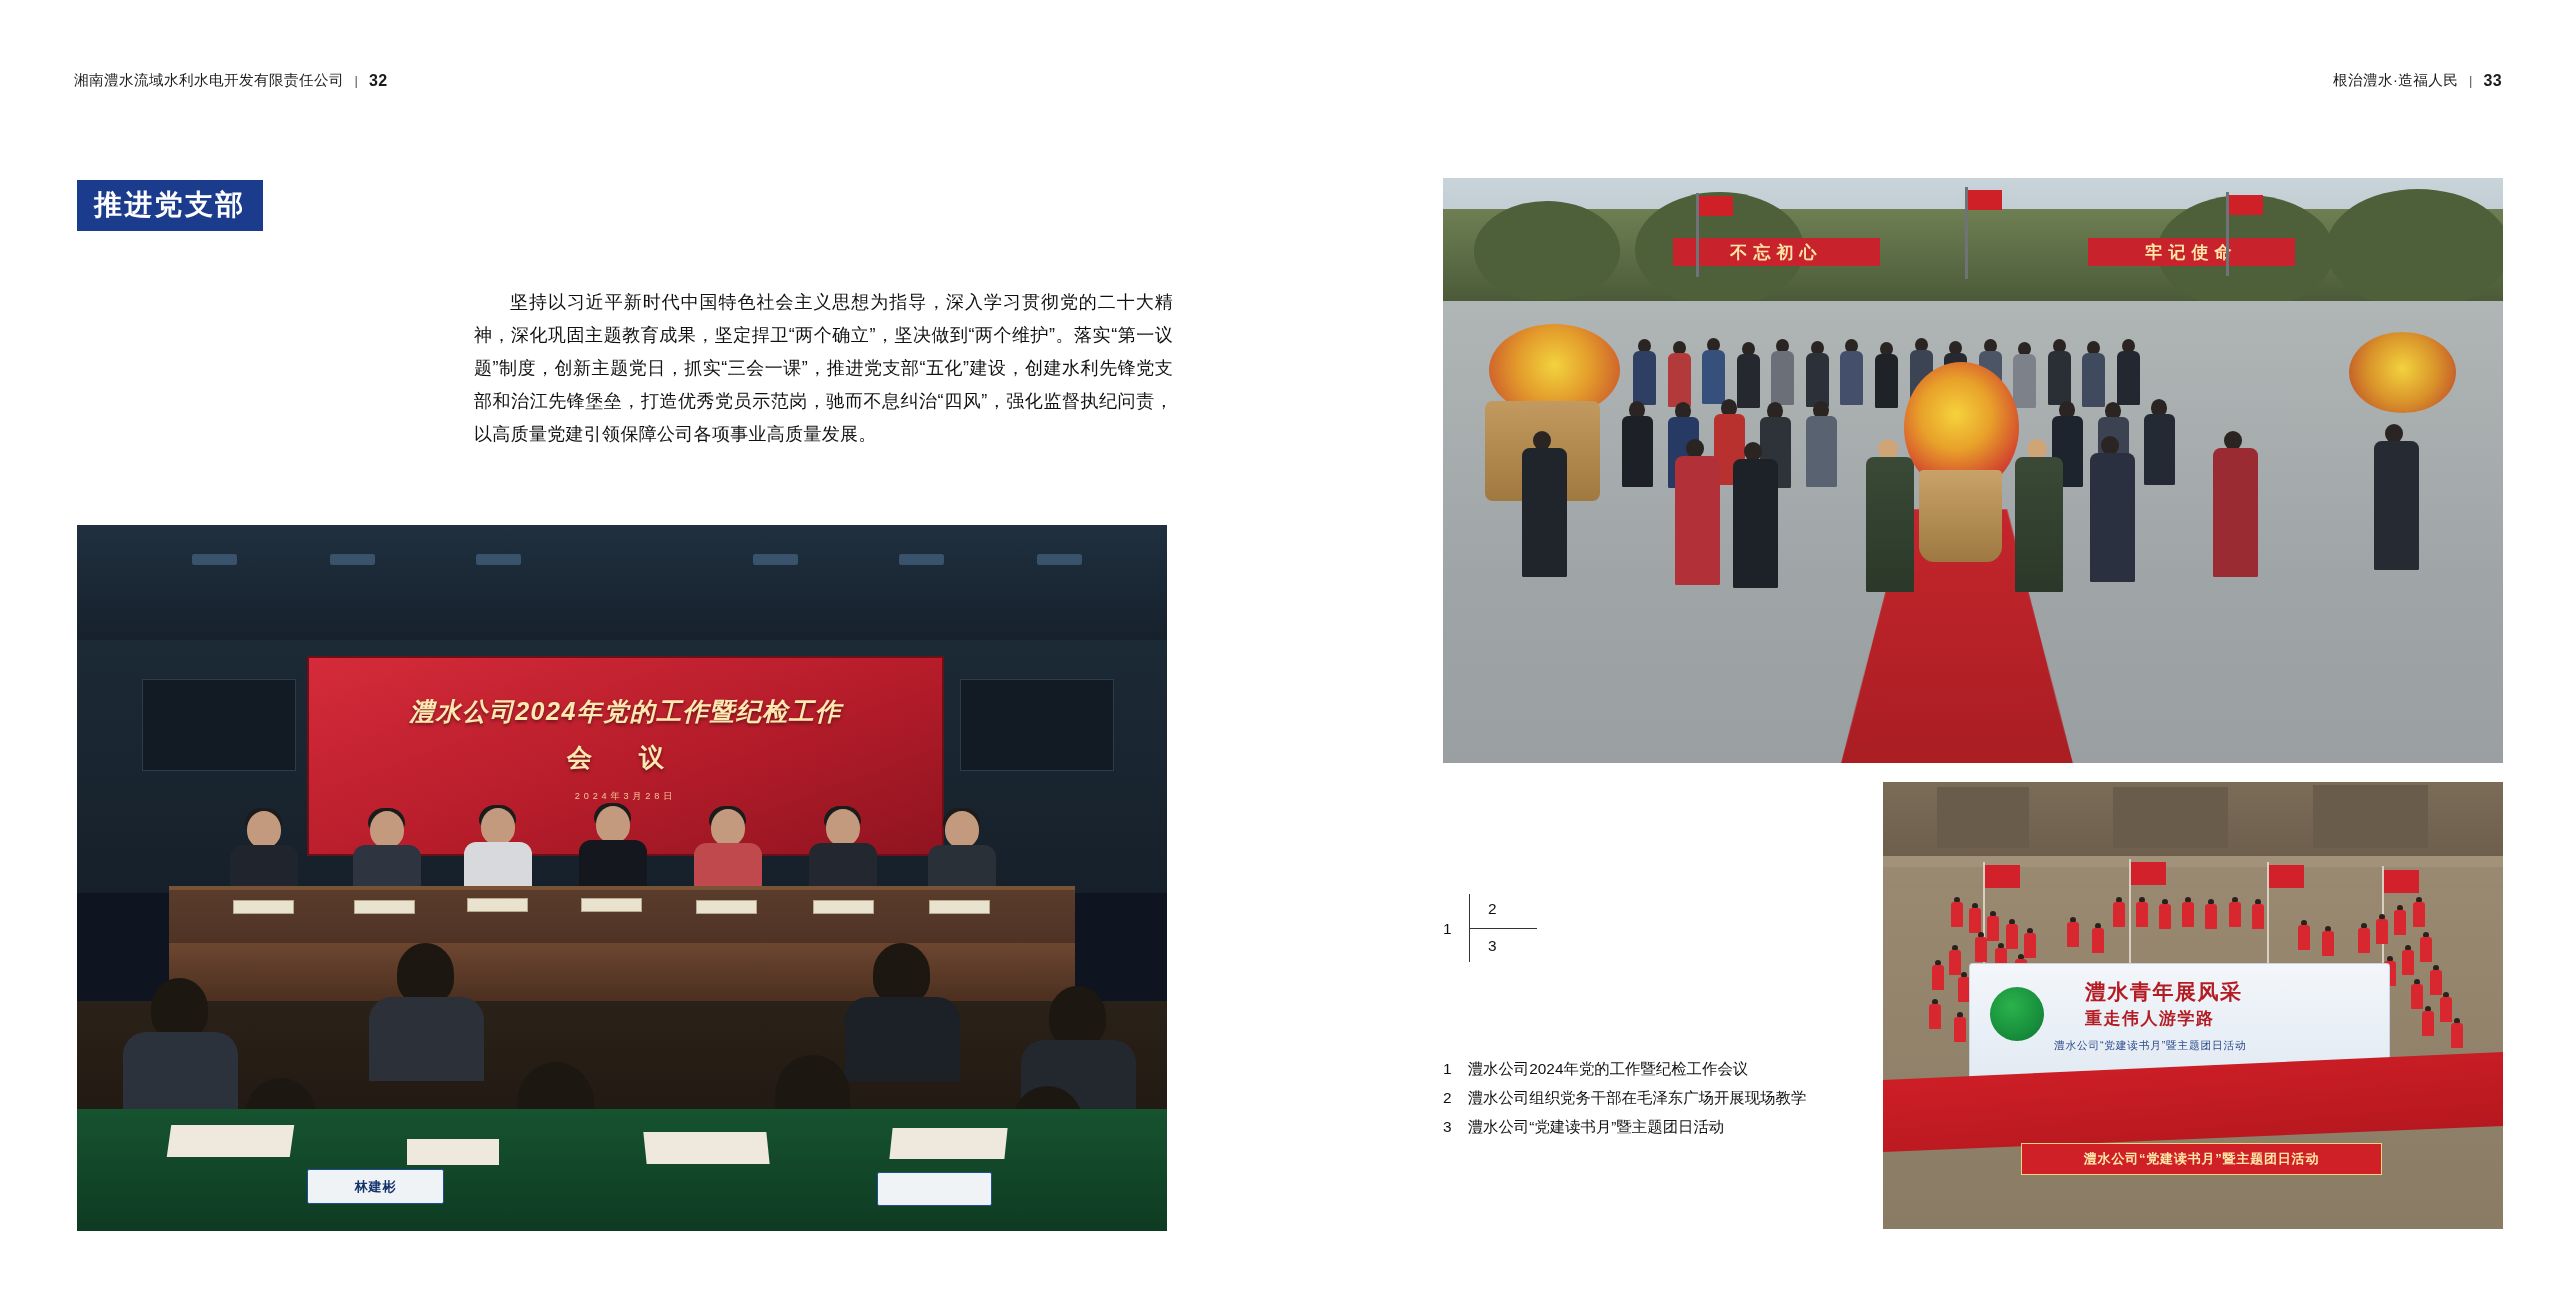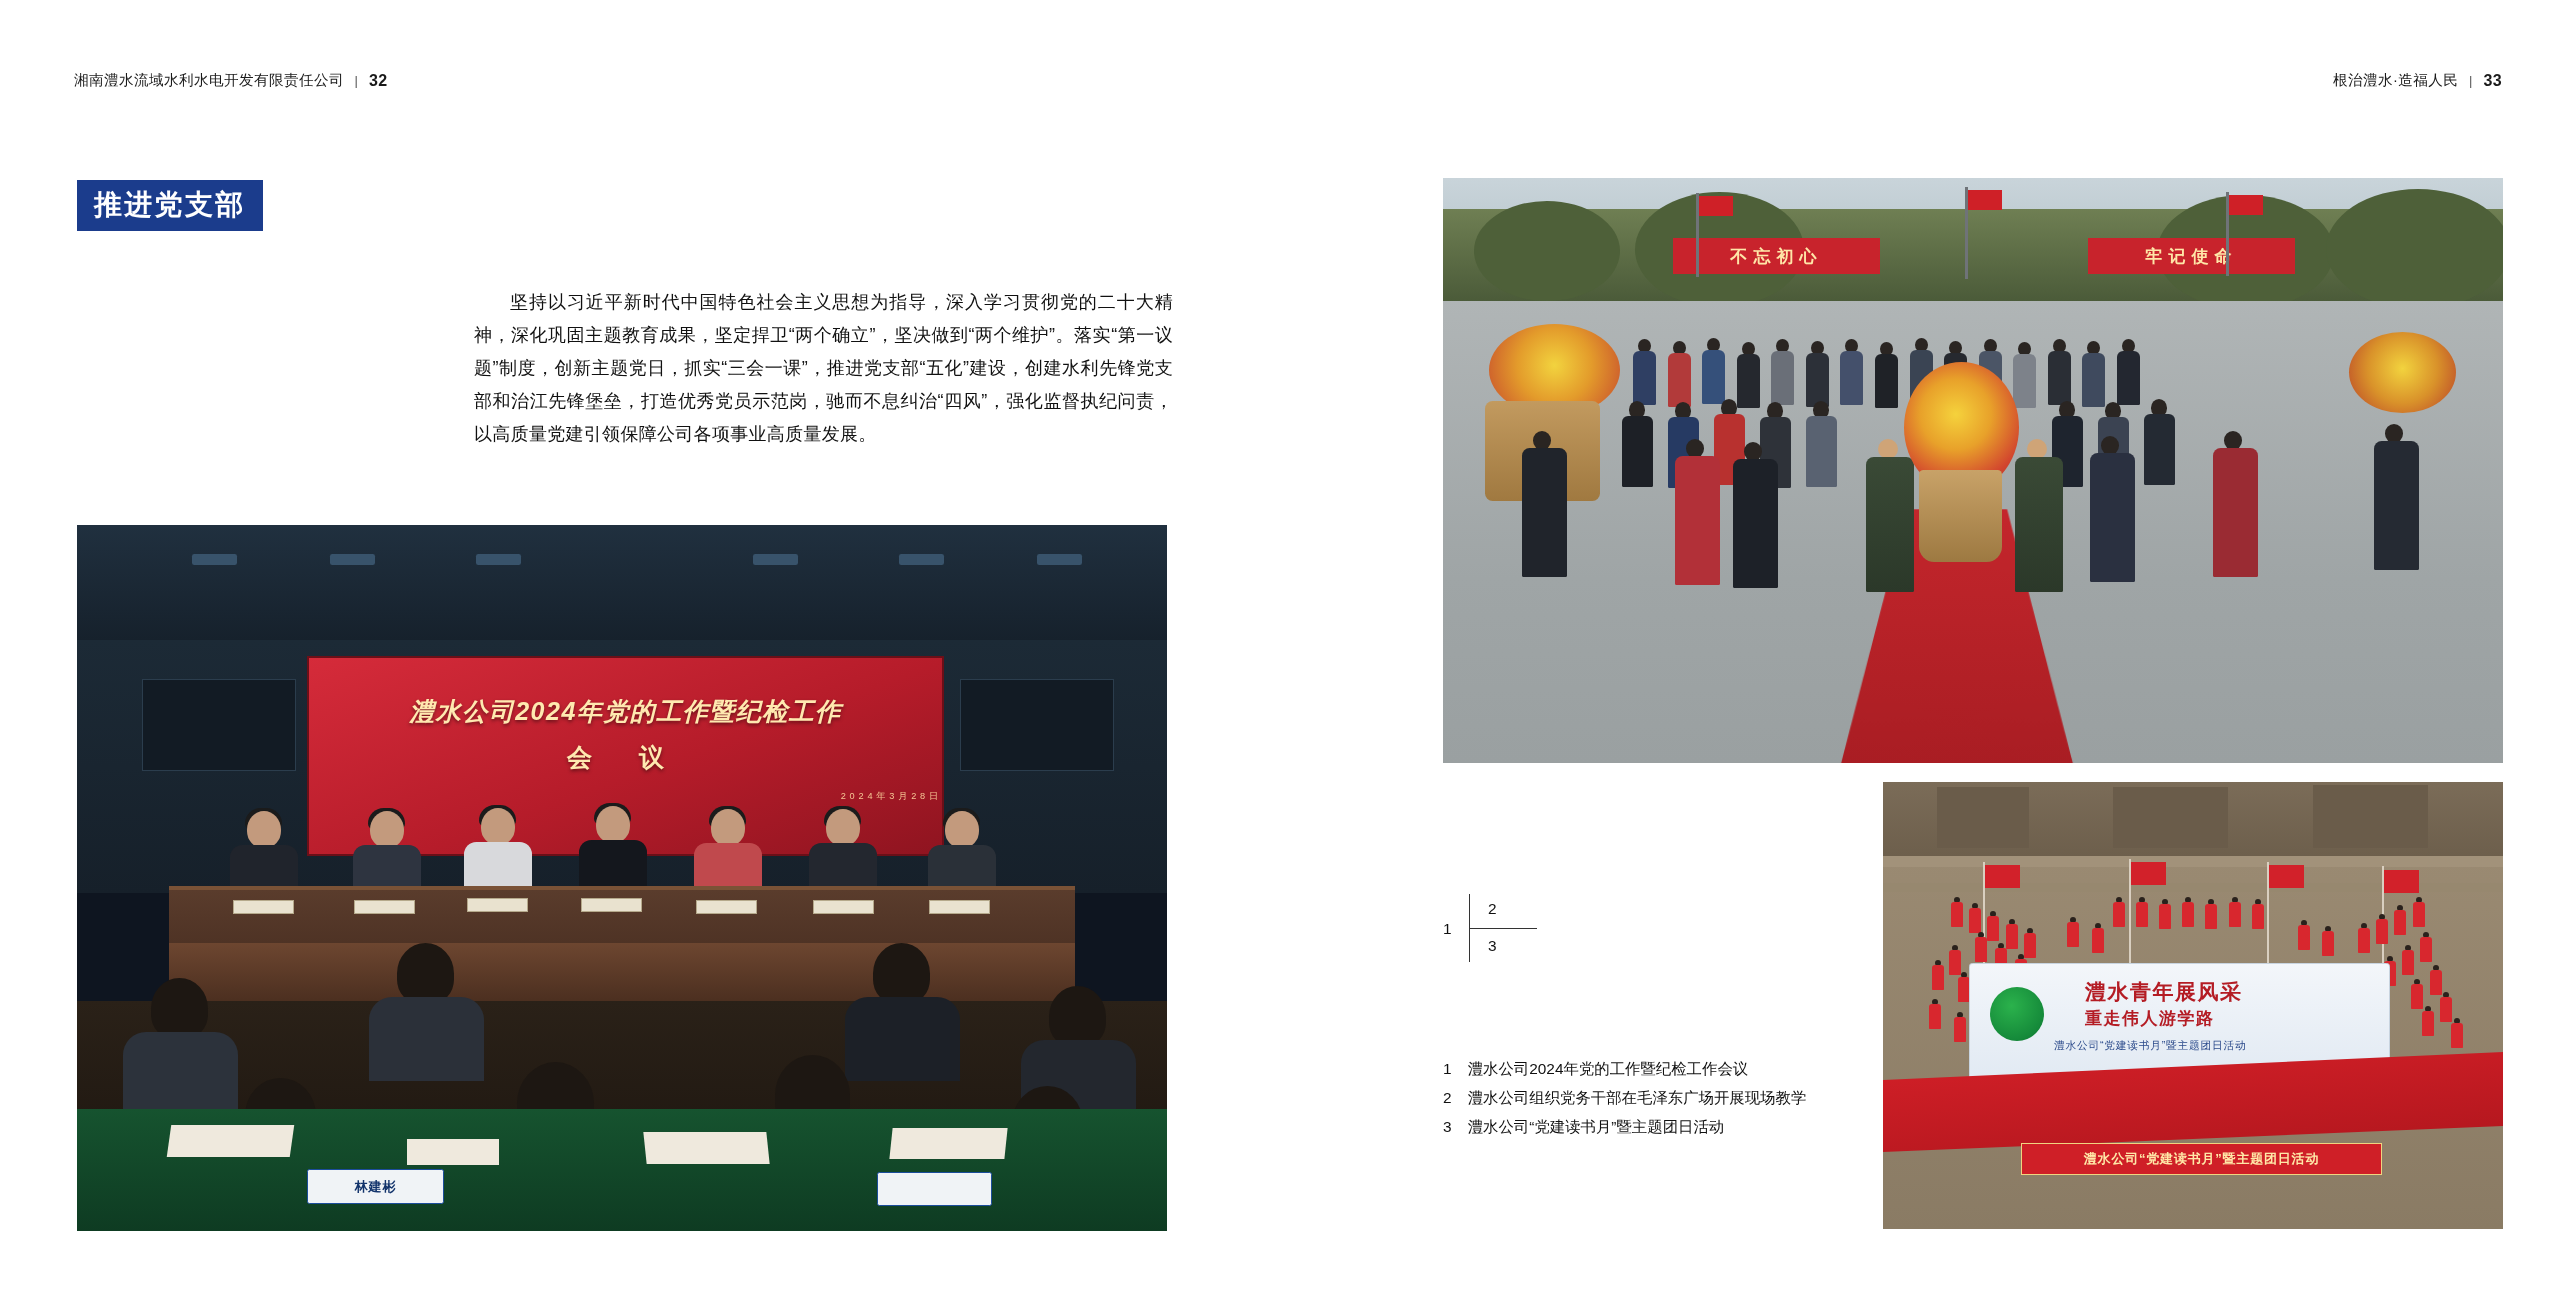--- a/index.html
+++ b/index.html
@@ -90,21 +90,21 @@
     color:#ffe9b0; font-size:25px; font-weight:bold; letter-spacing:1.5px;
     text-shadow:0 1.5px 3.8px rgba(0,0,0,.45);
     font-style:italic;
   }
   .p1-screen-sub {
     position:absolute; left:0; right:0; top:83px; text-align:center;
     color:#ffe9b0; font-size:25px; font-weight:bold; letter-spacing:20px;
     text-shadow:0 1.5px 3.8px rgba(0,0,0,.45);
   }
   .p1-screen-date {
-    position:absolute; left:0; right:0; top:132px; text-align:right;
+    position:absolute; left:0; right:0; top:132px; text-align:center;
     color:#ffd9a0; font-size:9.2px; letter-spacing:3.8px; opacity:.9;
   }
   .p1-sidepanel { position:absolute; width:154px; height:92px; background:#121b24; border:1.5px solid #2b3d4d; }
   .p1-table {
     position:absolute; left:92px; top:361px; width:906px; height:115px;
     background:linear-gradient(180deg,#5a3c2c 0%,#42291d 100%);
     border-top:4.6px solid #7a5236;
   }
   .p1-table-front {
     position:absolute; left:92px; top:418px; width:906px; height:61px;
@@ -134,21 +134,21 @@
     color:#12336b; font-size:13px; font-weight:bold; letter-spacing:0.8px;margin-top:8px;
   }
 
   
   .p2 { position:absolute; inset:0; background:#b9bcbd; }
   .p2-sky { position:absolute; left:0; top:0; width:100%; height:92px; background:linear-gradient(180deg,#c9d4da 0%,#b5c3c9 100%); }
   .p2-trees { position:absolute; left:0; top:31px; width:100%; height:92px;
     background:linear-gradient(180deg,#6f7f53 0%,#4b5b39 100%); }
   .p2-tree { position:absolute; border-radius:50%; background:#4e6039; }
   .p2-banner {
-    position:absolute; top:60px; height:36px; background:#c8232c;
+    position:absolute; top:60px; height:28px; background:#c8232c;
     color:#ffe6a8; font-size:17px; font-weight:bold; letter-spacing:6.1px;
     display:flex; align-items:center; justify-content:center;
   }
   .p2-ground { position:absolute; left:0; top:123px; width:100%; height:462px;
     background:linear-gradient(180deg,#b0b5b6 0%,#9fa5a6 60%,#9aa0a1 100%); }
   .p2-carpet {
     position:absolute; left:399px; top:330px; width:230px; height:255px;
     background:linear-gradient(180deg,#c4262c 0%,#a91d23 100%);
     transform: perspective(461px) rotateX(2deg);
     clip-path: polygon(28% 0%, 72% 0%, 100% 100%, 0% 100%);

